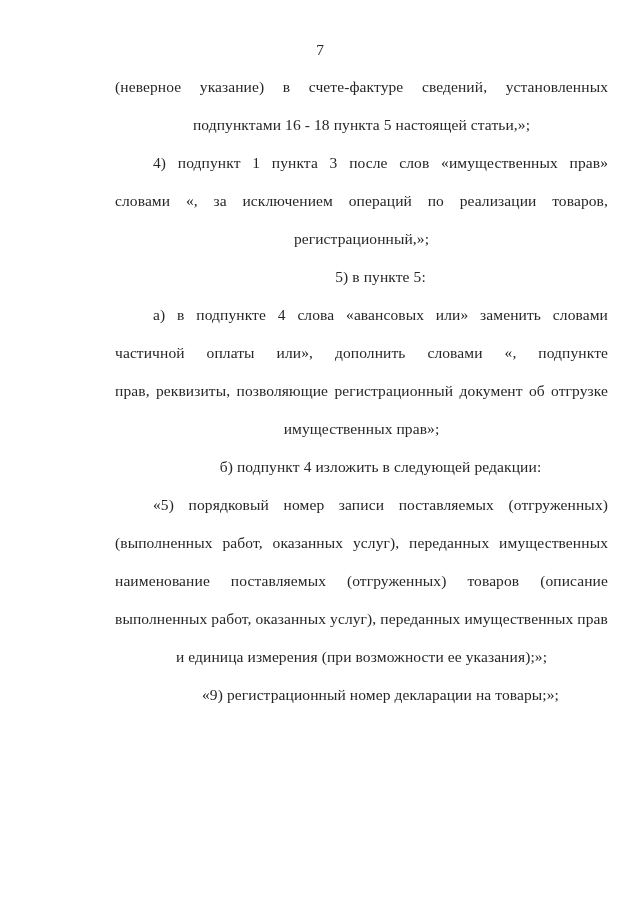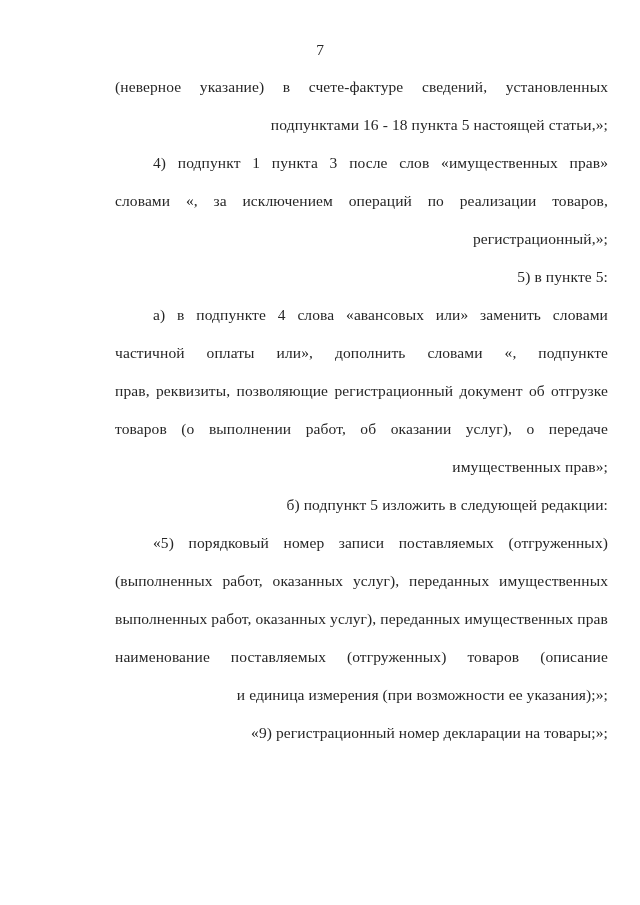--- a/index.html
+++ b/index.html
@@ -34,21 +34,21 @@
   }
   .para {
     margin: 0;
     padding: 0;
   }
   .line {
     height: 38px;
     line-height: 38px;
     font-size: 15.5px;
     overflow: hidden;
-    text-align: right;
+    text-align: center;
     letter-spacing: 0.1px;
   }
   .line.justify {
     text-align: justify;
     text-align-last: justify;
   }
   .line.indent {
     text-indent: 38px;
   }
 </style>
@@ -73,33 +73,32 @@
     </div>
 
     <div class="para">
       <div class="line indent">5) в пункте 5:</div>
     </div>
 
     <div class="para">
       <div class="line justify indent">а) в подпункте 4 слова «авансовых или» заменить словами «оплаты,</div>
       <div class="line justify">частичной оплаты или», дополнить словами «, подпункте имущественных</div>
       <div class="line justify">прав, реквизиты, позволяющие регистрационный документ об отгрузке</div>
-      <div class="line justify">товаров (о выполнении работ, об оказании услуг), о передаче</div>
       <div class="line">имущественных прав»;</div>
     </div>
 
     <div class="para">
-      <div class="line indent">б) подпункт 5 изложить в следующей редакции:</div>
+      <div class="line indent">б) подпункт 4 изложить в следующей редакции:</div>
     </div>
 
     <div class="para">
       <div class="line justify indent">«5) порядковый номер записи поставляемых (отгруженных) товаров</div>
       <div class="line justify">(выполненных работ, оказанных услуг), переданных имущественных прав,</div>
+      <div class="line justify">наименование поставляемых (отгруженных) товаров (описание</div>
       <div class="line justify">выполненных работ, оказанных услуг), переданных имущественных прав</div>
-      <div class="line justify">наименование поставляемых (отгруженных) товаров (описание</div>
       <div class="line">и единица измерения (при возможности ее указания);»;</div>
     </div>
 
 
     <div class="para">
       <div class="line indent">«9) регистрационный номер декларации на товары;»;</div>
     </div>
 
   </div>
 </div>

